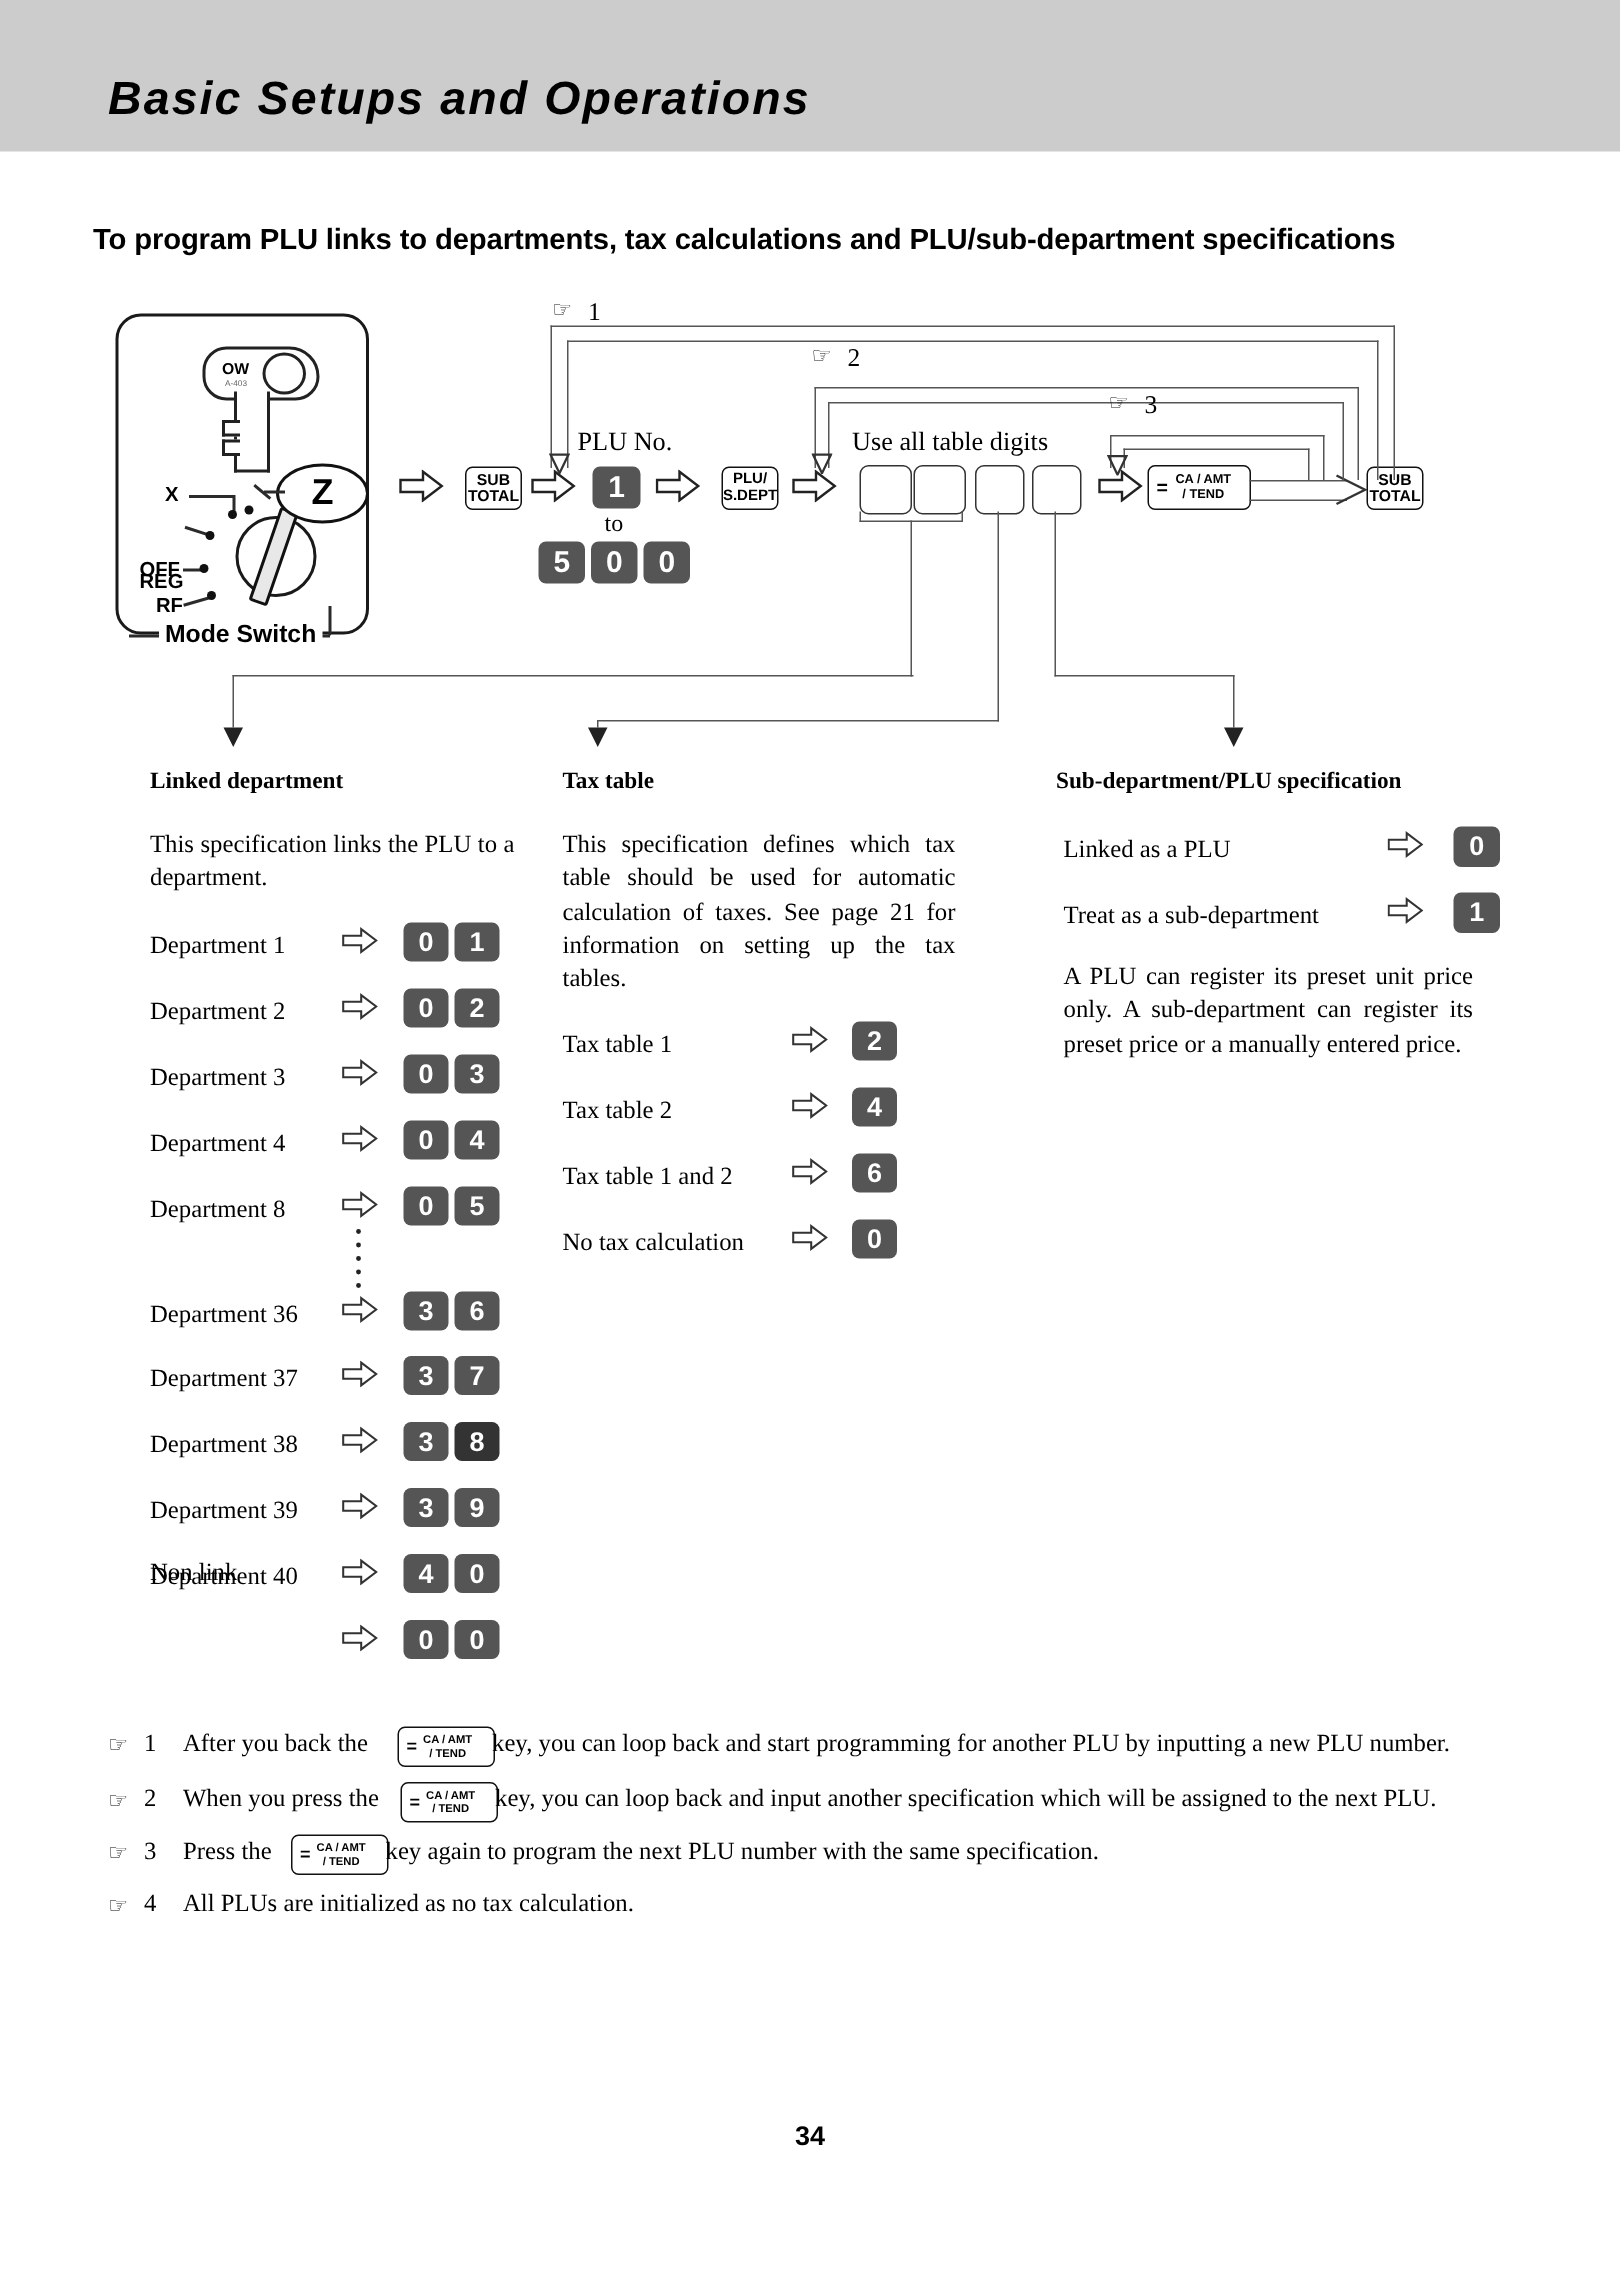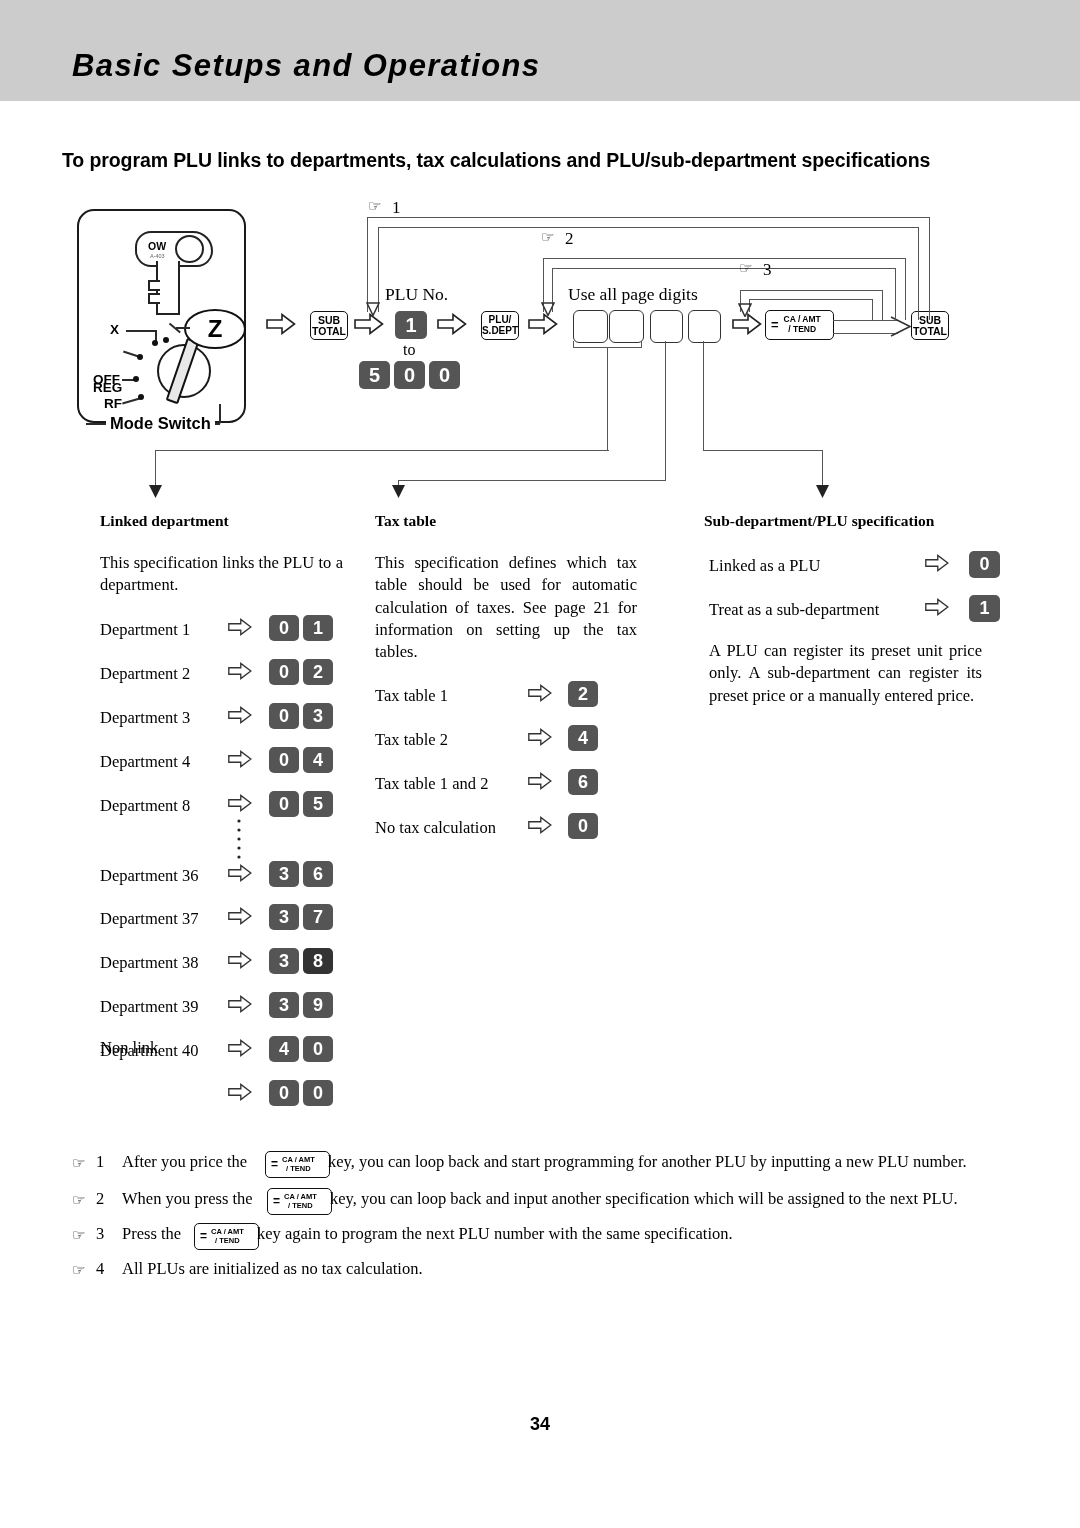--- a/index.html
+++ b/index.html
@@ -246,21 +246,21 @@
     <span>PLU/</span>
     <span>S.DEPT</span>
   </div>
 
   <div class="harrow" style="left:528px;top:313px;">
     <svg viewBox="0 0 30 22">
         <path d="M1,7 L16,7 L16,1.5 L28.5,11 L16,20.5 L16,15 L1,15 Z" fill="#fff" stroke="#222" stroke-width="1.6"></path>
       </svg>
   </div>
 
-  <div class="flabel" style="left:568px;top:284px;">Use all page digits</div>
+  <div class="flabel" style="left:568px;top:284px;">Use all table digits</div>
 
   <div class="bbox" style="left:573px;top:310px;width:33px;height:31px;"></div>
   <div class="bbox" style="left:609px;top:310px;width:33px;height:31px;"></div>
   <div class="bbox" style="left:650px;top:310px;width:31px;height:31px;"></div>
   <div class="bbox" style="left:688px;top:310px;width:31px;height:31px;"></div>
 
   <div class="ln2 h" style="left:573px;top:347px;width:69px;"></div>
   <div class="ln2 v" style="left:573px;top:341px;height:7px;"></div>
   <div class="ln2 v" style="left:641px;top:341px;height:7px;"></div>
 
@@ -528,21 +528,21 @@
     <svg viewBox="0 0 30 22">
         <path d="M1,7 L16,7 L16,1.5 L28.5,11 L16,20.5 L16,15 L1,15 Z" fill="#fff" stroke="#333" stroke-width="1.7"></path>
       </svg>
   </div>
   <div class="dkey" style="left:969px;top:595px;width:31px;height:27px;font-size:18px;">1</div>
 
   <div class="col-para" style="left:709px;top:640px;width:273px;">A PLU can register its preset unit price only. A sub-department can register its preset price or a manually entered price.</div>
 
   <div class="fn-hand" style="left:72px;top:1154px;">☞</div>
   <div class="fn" style="left:96px;top:1152px;">1</div>
-  <div class="fn" style="left:122px;top:1152px;">After you price the</div>
+  <div class="fn" style="left:122px;top:1152px;">After you back the</div>
   <div class="reg-key" style="left:265px;top:1151px;width:58px;height:25px;flex-direction:row;justify-content:flex-start;padding-left:5px;gap:4px;">
     <span style="font-size:12px;">=</span>
     <span style="display:flex;flex-direction:column;align-items:center;font-size:7.5px;line-height:1.15;">
       <span>CA / AMT</span>
       <span>/ TEND</span>
     </span>
   </div>
   <div class="fn" style="left:328px;top:1152px;">key, you can loop back and start programming for another PLU by inputting a new PLU number.</div>
 
   <div class="fn-hand" style="left:72px;top:1191px;">☞</div>

